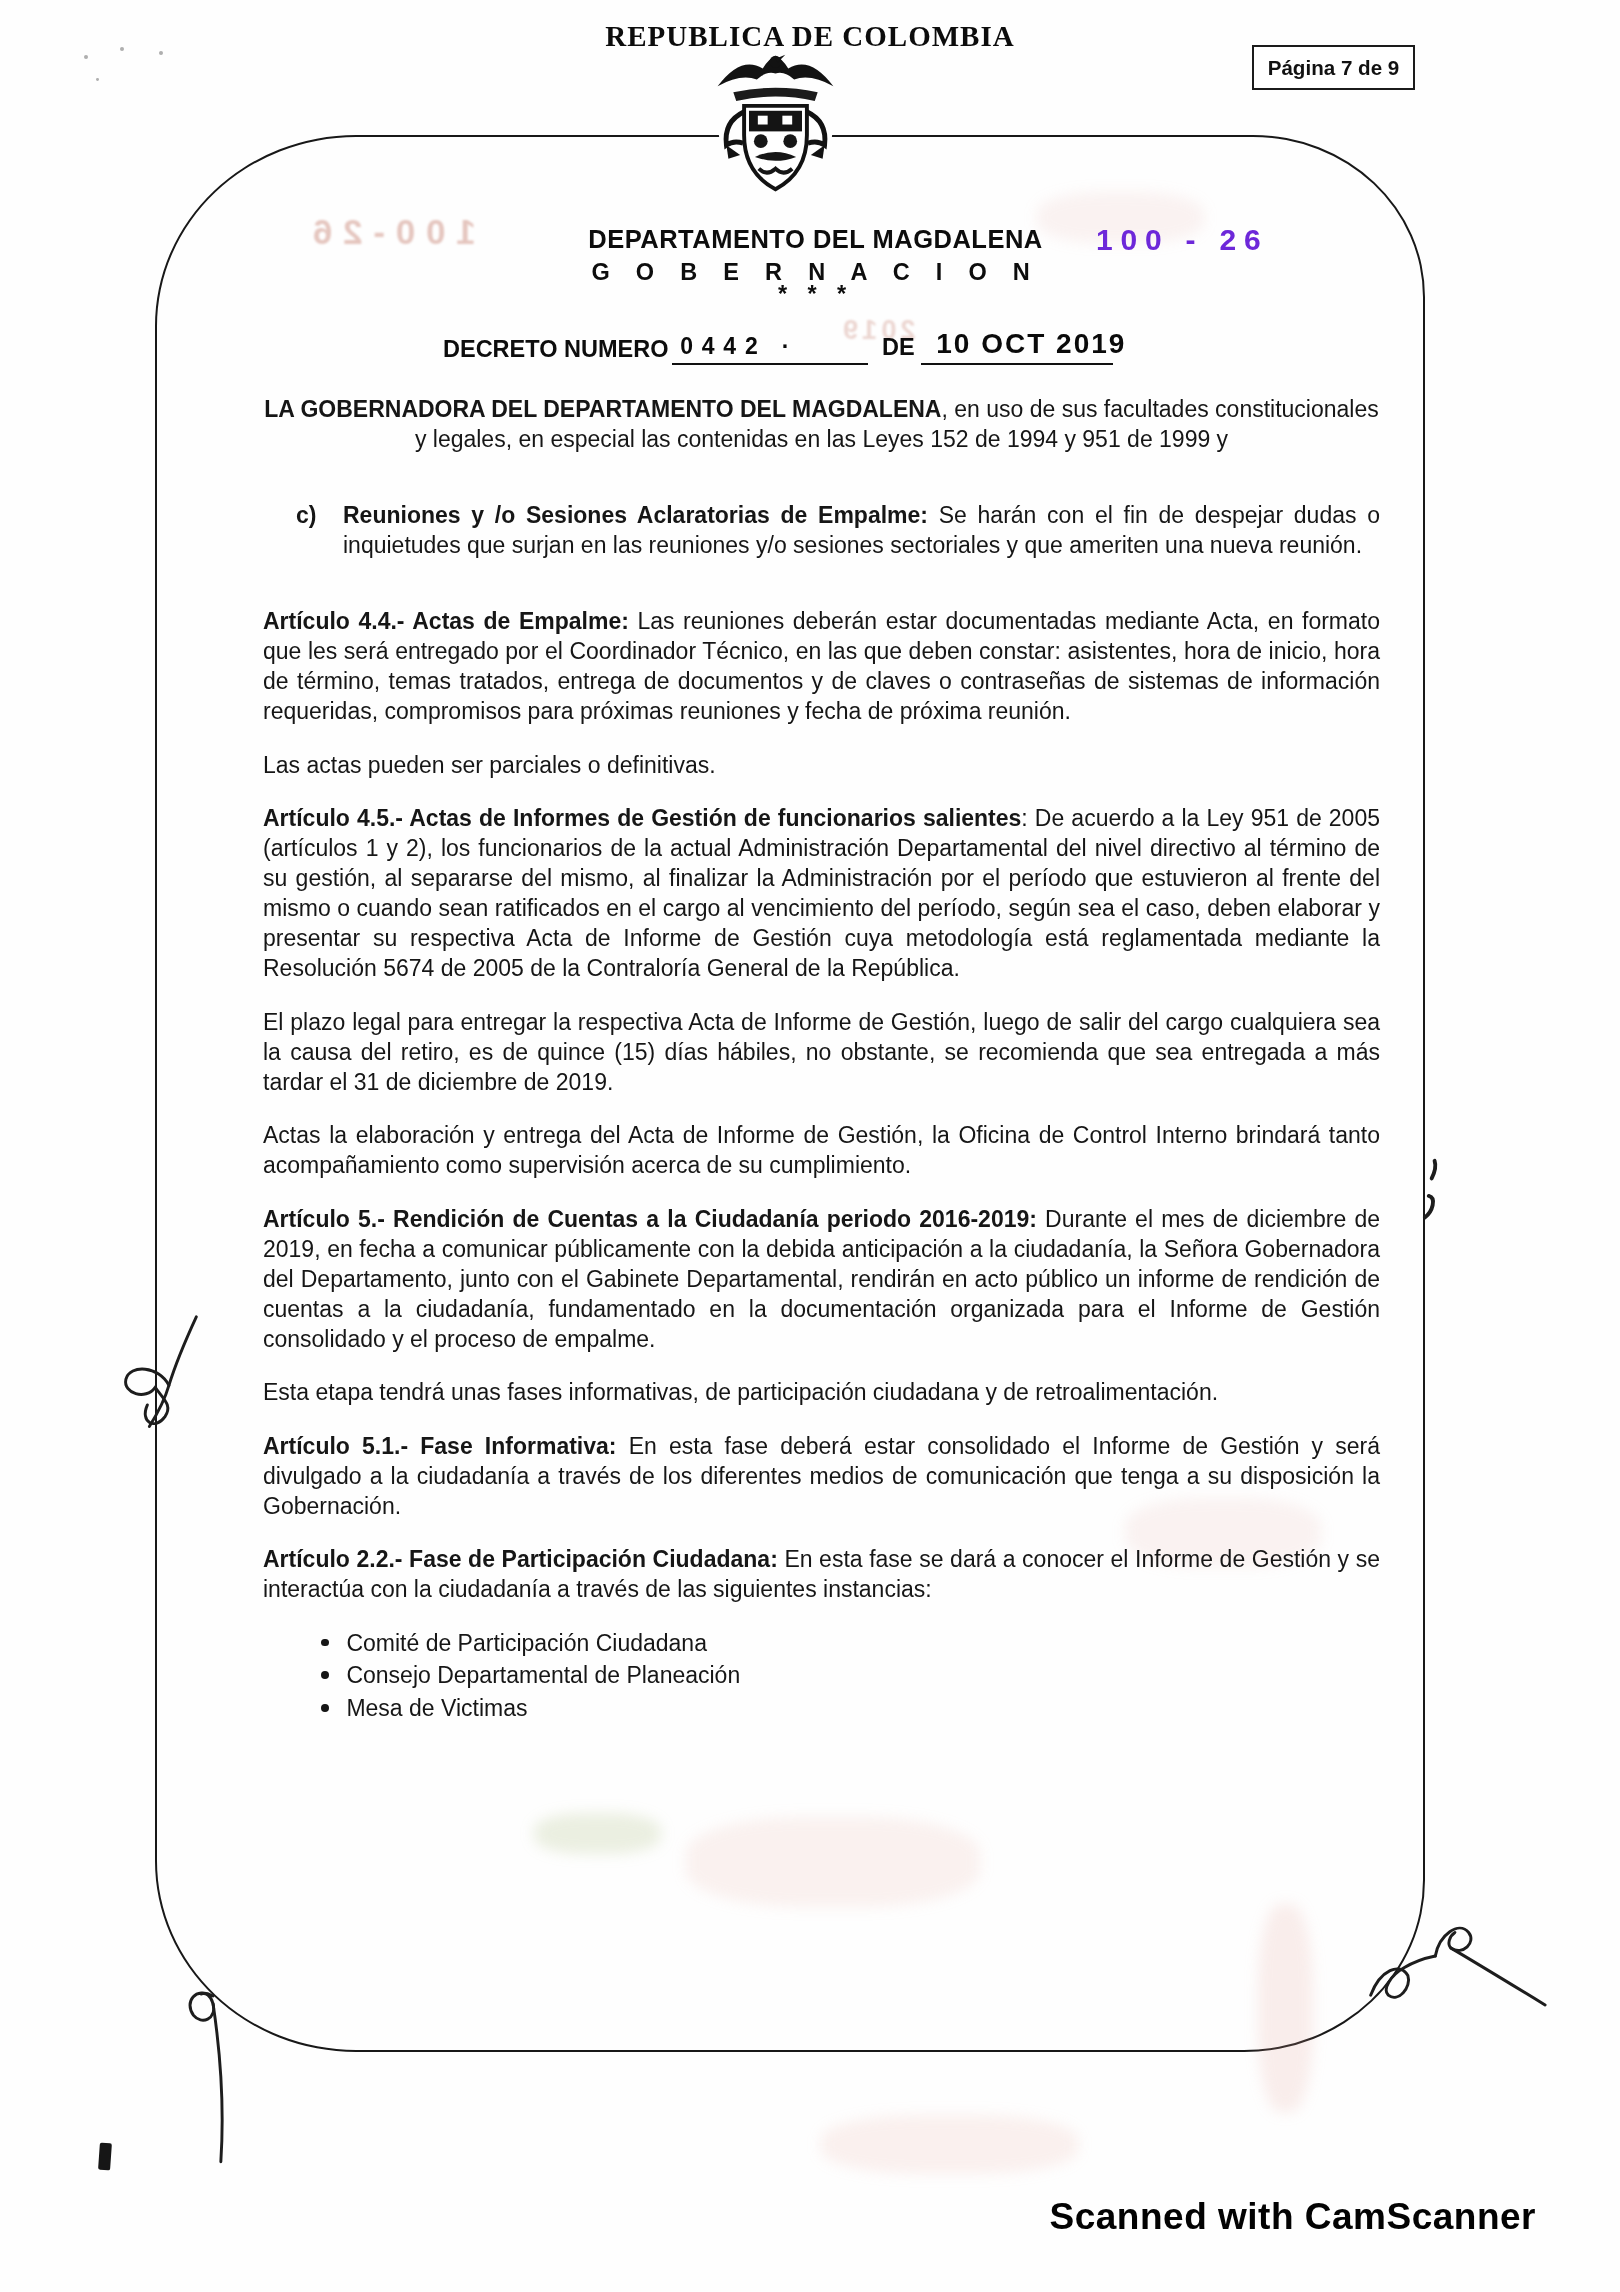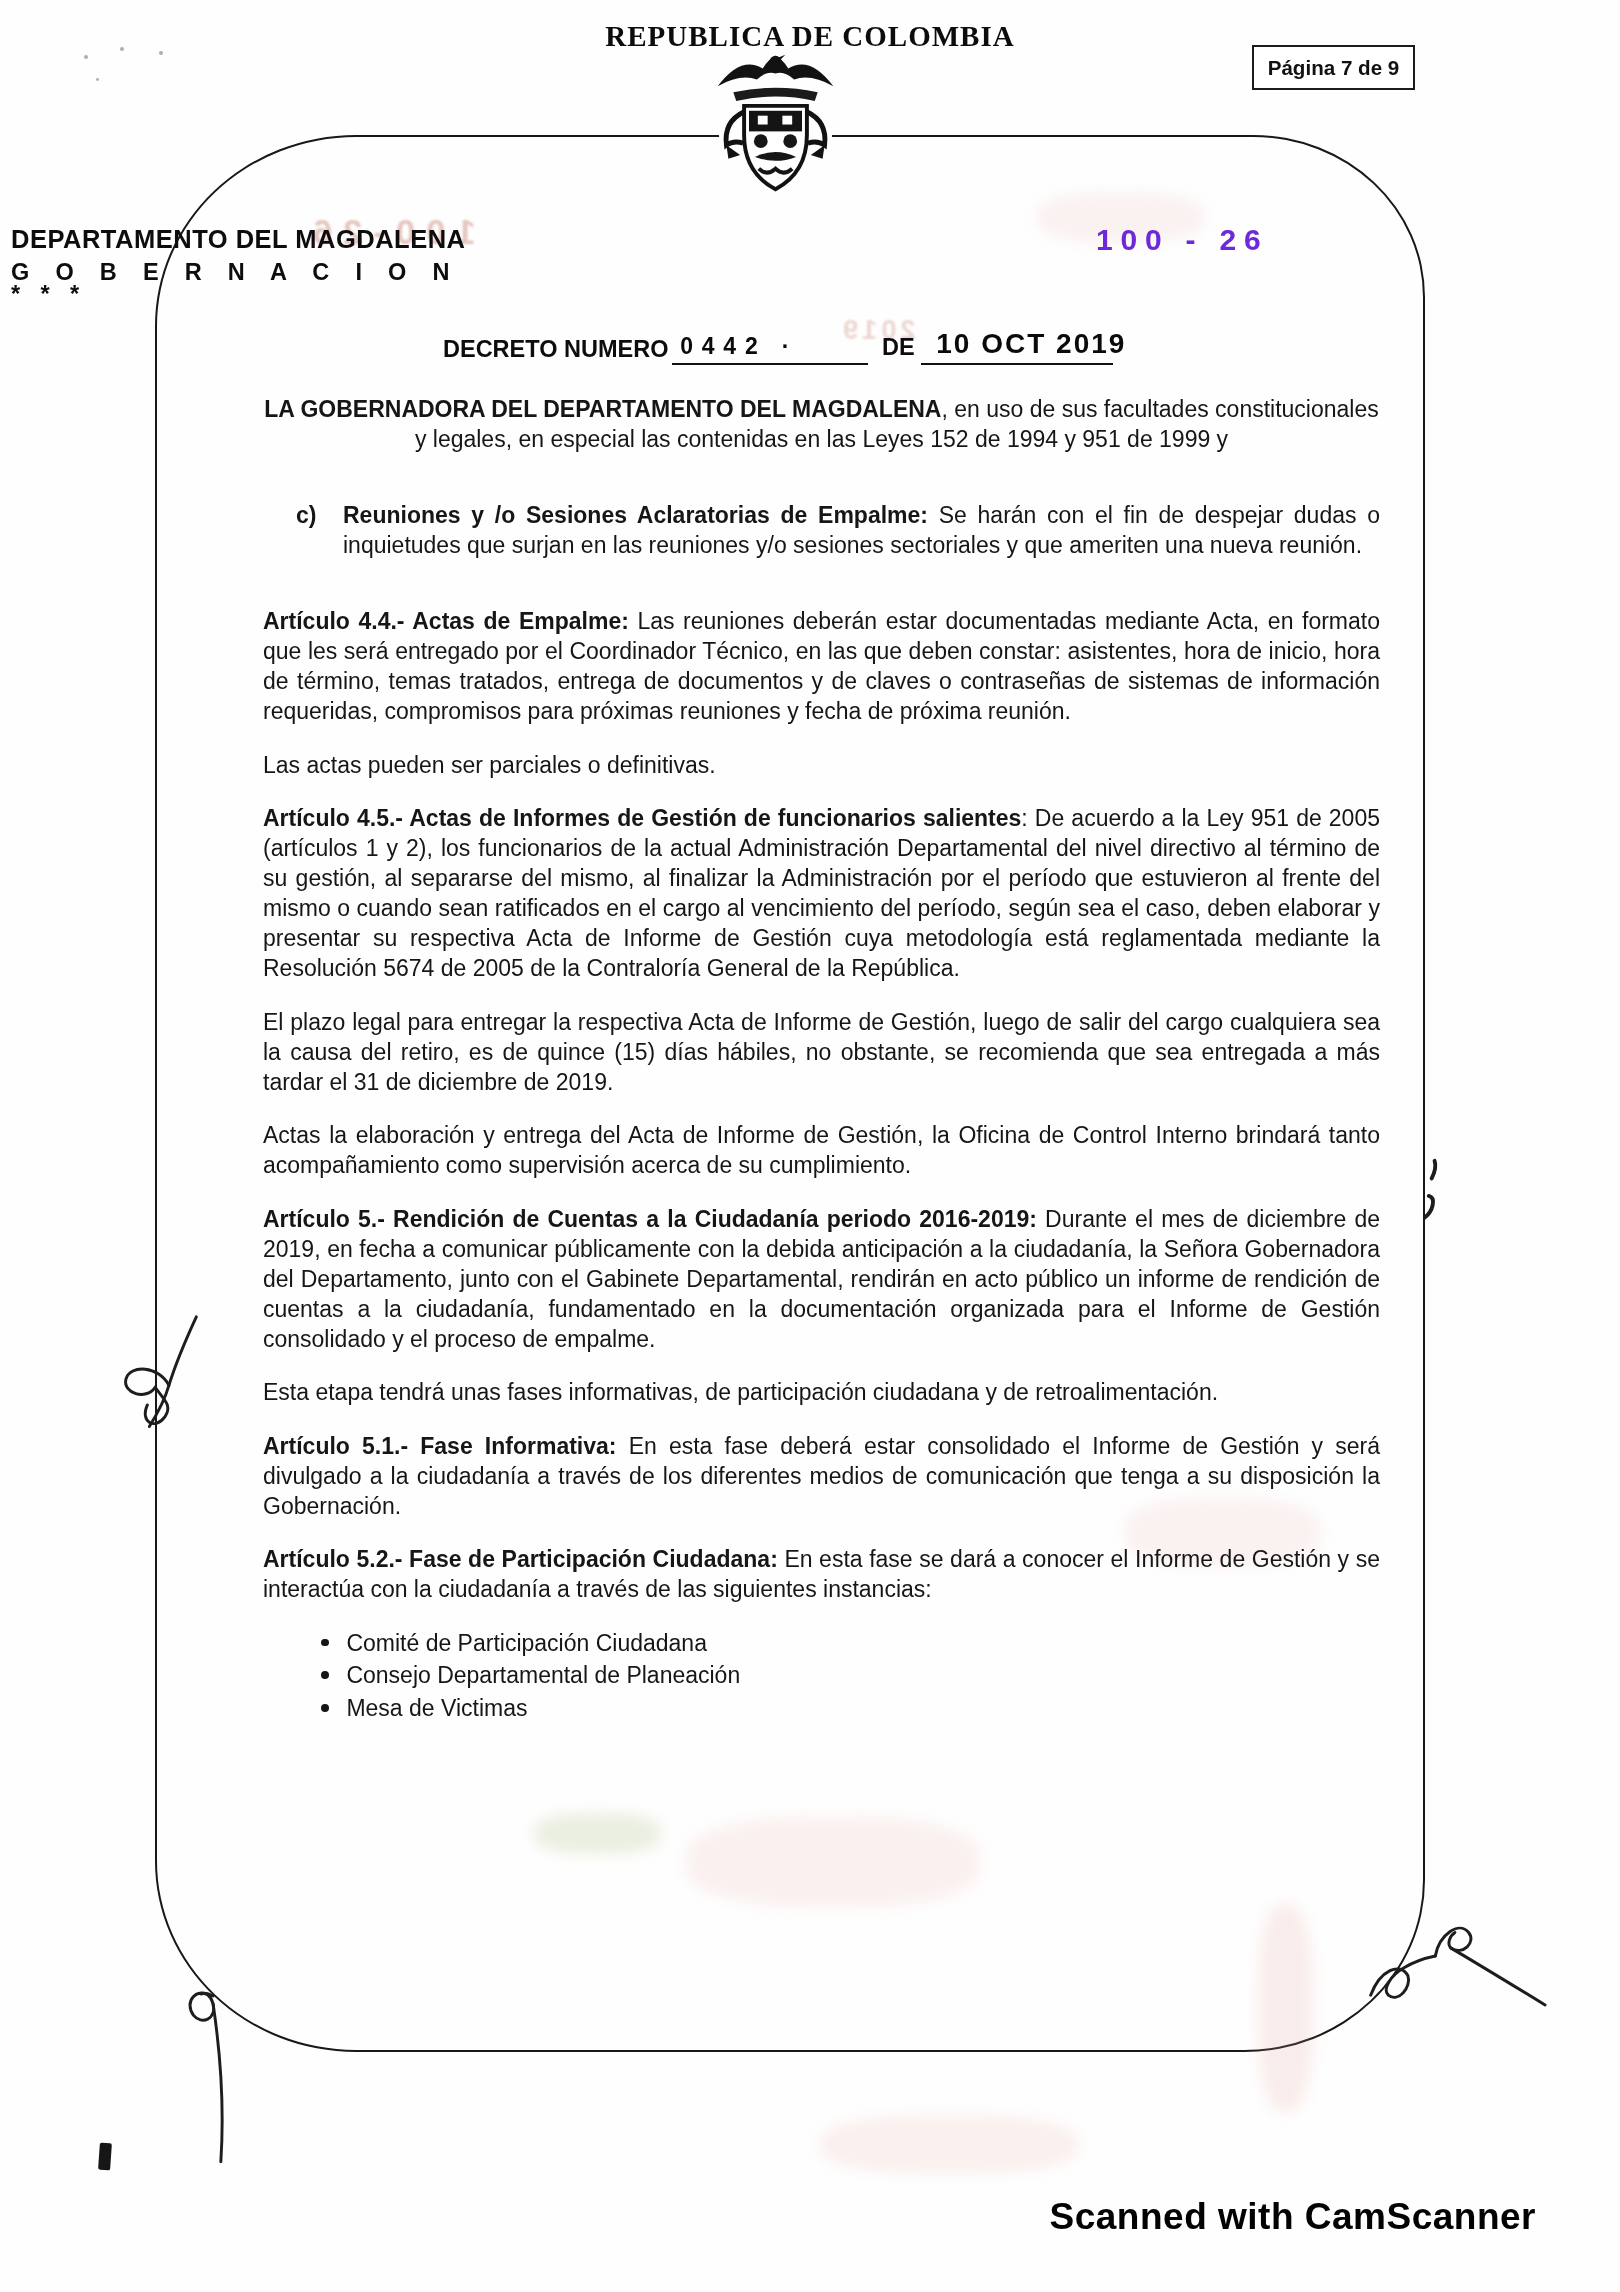--- a/index.html
+++ b/index.html
@@ -20,21 +20,21 @@
   }
   .page-badge span{font-size:20.6px;font-weight:700;color:#111;}
   .coat{position:absolute;left:708px;top:47px;width:135px;height:157px;filter:blur(0.4px);}
   
   .frame{
     position:absolute;left:155px;top:135px;width:1266px;height:1913px;
     border:2.9px solid #181818;
     border-radius:201px 172px 181px 201px / 191px 162px 172px 191px;
   }
   
-  .dept-header{position:absolute;top:225px;left:11px;right:0;text-align:left;color:#0d0d0d;}
+  .dept-header{position:absolute;top:225px;left:11px;right:0;text-align:center;color:#0d0d0d;}
   .dept-name{font-size:25.5px;font-weight:700;letter-spacing:0.5px;}
   .gober{font-size:23.5px;font-weight:700;letter-spacing:9.8px;margin-top:4.9px;}
   .stars{font-size:23.5px;font-weight:700;letter-spacing:6.9px;margin-top:0px;line-height:17.6px;}
   .doc-code{
     position:absolute;left:1096px;top:223px;font-size:30px;font-weight:700;
     letter-spacing:7.8px;color:#6d28d9;
   }
   .decree-row{
     position:absolute;left:443px;top:318px;height:47px;
     display:flex;align-items:flex-end;
@@ -175,21 +175,21 @@
     <p class="para"><span>El plazo legal para entregar la respectiva Acta de Informe de Gestión, luego de salir del cargo cualquiera sea la causa del retiro, es de quince (15) días hábiles, no obstante, se recomienda que sea entregada a más tardar el 31 de diciembre de 2019.</span></p>
 
     <p class="para"><span>Actas la elaboración y entrega del Acta de Informe de Gestión, la Oficina de Control Interno brindará tanto acompañamiento como supervisión acerca de su cumplimiento.</span></p>
 
     <p class="para"><b>Artículo 5.- Rendición de Cuentas a la Ciudadanía periodo 2016-2019:</b><span> Durante el mes de diciembre de 2019, en fecha a comunicar públicamente con la debida anticipación a la ciudadanía, la Señora Gobernadora del Departamento, junto con el Gabinete Departamental, rendirán en acto público un informe de rendición de cuentas a la ciudadanía, fundamentado en la documentación organizada para el Informe de Gestión consolidado y el proceso de empalme.</span></p>
 
     <p class="para"><span>Esta etapa tendrá unas fases informativas, de participación ciudadana y de retroalimentación.</span></p>
 
     <p class="para"><b>Artículo 5.1.- Fase Informativa:</b><span> En esta fase deberá estar consolidado el Informe de Gestión y será divulgado a la ciudadanía a través de los diferentes medios de comunicación que tenga a su disposición la Gobernación.</span></p>
 
-    <p class="para"><b>Artículo 5.2.- Fase de Participación Ciudadana:</b><span> En esta fase se dará a conocer el Informe de Gestión y se interactúa con la ciudadanía a través de las siguientes instancias:</span></p>
+    <p class="para"><b>Artículo 2.2.- Fase de Participación Ciudadana:</b><span> En esta fase se dará a conocer el Informe de Gestión y se interactúa con la ciudadanía a través de las siguientes instancias:</span></p>
 
     <ul class="bullets">
       <li>
           <span class="dot"></span>
           <span>Comité de Participación Ciudadana</span>
         </li>
       <li>
           <span class="dot"></span>
           <span>Consejo Departamental de Planeación</span>
         </li>

